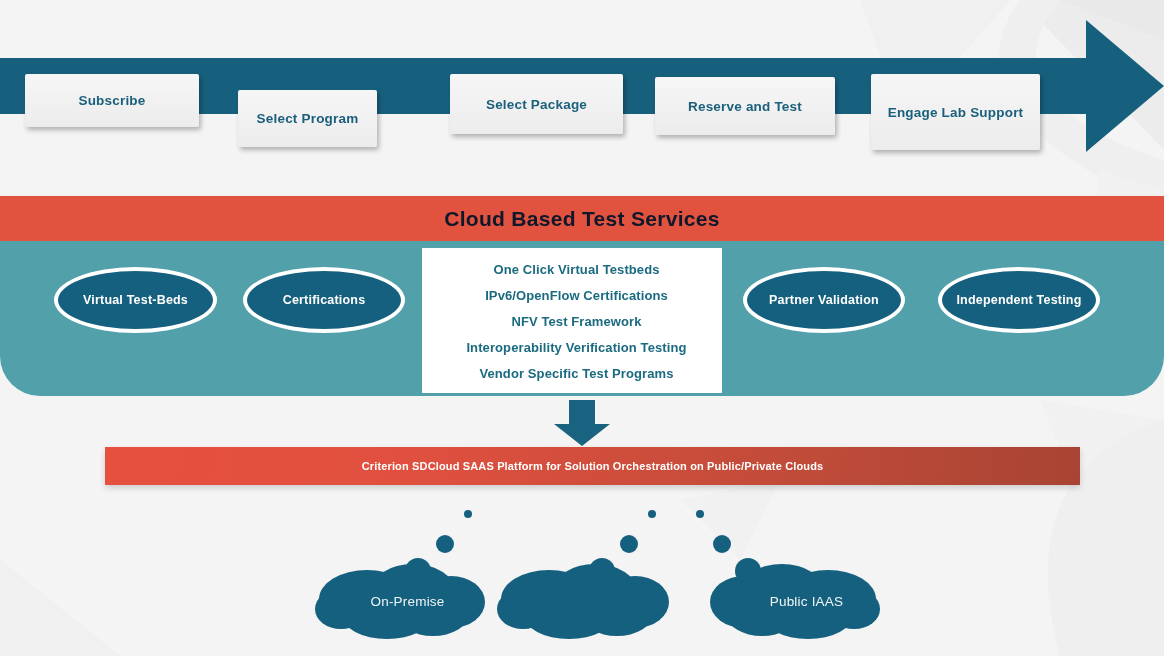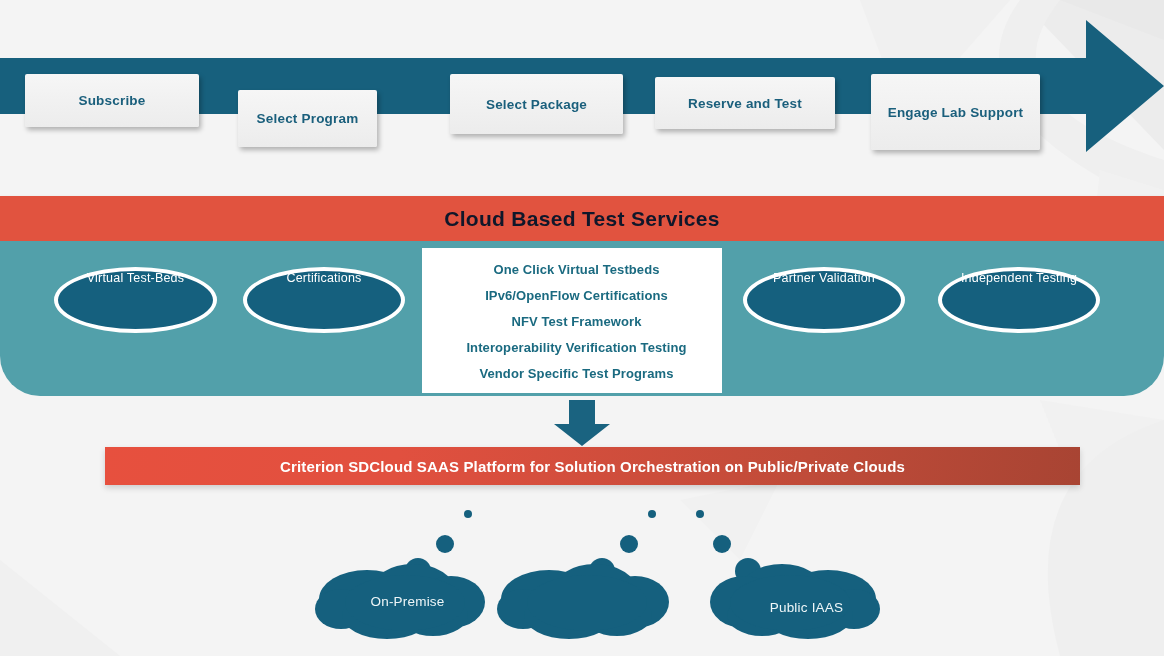--- a/index.html
+++ b/index.html
@@ -70,24 +70,24 @@
     background: #52a0aa;
     border-bottom-left-radius: 40px;
     border-bottom-right-radius: 40px;
   }
   .service-ellipse {
     position: absolute;
     background: #15607e;
     border: 4px solid #ffffff;
     border-radius: 50%;
     color: #ffffff;
-    font-weight: normal;
+    font-weight: bold;
     font-size: 12.5px;
     display: flex;
-    align-items: flex-start;
+    align-items: center;
     justify-content: center;
     text-align: center;
     box-sizing: border-box;
     padding: 0 6px;
     letter-spacing: .2px;
   }
   #services-list {
     position: absolute;
     left: 422px; top: 7px;
     width: 300px; height: 145px;
@@ -114,21 +114,21 @@
   #flow-arrow { position: absolute; left: 552px; top: 400px; width: 60px; height: 46px; }
 
   
   #platform-bar {
     position: absolute;
     left: 105px; top: 447px;
     width: 975px; height: 38px;
     background: linear-gradient(100deg,#e7503e 0%,#e1503f 30%,#c04b39 72%,#a84433 100%);
     color: #ffffff;
     font-weight: bold;
-    font-size: 15px;
+    font-size: 11px;
     display: flex;
     align-items: center;
     justify-content: center;
     letter-spacing: .15px;
     box-shadow: 0 3px 6px rgba(0,0,0,0.16);
   }
 
   
   .cloud-group { position: absolute; }
   .cloud-svg { position: absolute; left: 0; top: 0; }
@@ -169,21 +169,21 @@
 
     <div class="step-btn" style="left:25px; top:16px; width:174px; height:53px;">
       <span>Subscribe</span>
     </div>
     <div class="step-btn" style="left:238px; top:32px; width:139px; height:57px;">
       <span>Select Program</span>
     </div>
     <div class="step-btn" style="left:450px; top:16px; width:173px; height:60px;">
       <span>Select Package</span>
     </div>
-    <div class="step-btn" style="left:655px; top:19px; width:180px; height:52px;">
+    <div class="step-btn" style="left:655px; top:19px; width:180px; height:58px;">
       <span>Reserve and Test</span>
     </div>
     <div class="step-btn" style="left:871px; top:16px; width:169px; height:76px;">
       <span>Engage Lab Support</span>
     </div>
   </div>
 
   <div id="services-header">
     <span>Cloud Based Test Services</span>
   </div>
@@ -264,16 +264,16 @@
         <circle cx="62" cy="68" r="13"></circle>
         <ellipse cx="142" cy="96" rx="48" ry="29"></ellipse>
         <ellipse cx="96" cy="88" rx="42" ry="27"></ellipse>
         <ellipse cx="58" cy="99" rx="34" ry="26"></ellipse>
         <ellipse cx="168" cy="106" rx="26" ry="20"></ellipse>
         <ellipse cx="122" cy="112" rx="45" ry="24"></ellipse>
         <ellipse cx="76" cy="112" rx="35" ry="21"></ellipse>
         <ellipse cx="104" cy="100" rx="60" ry="28"></ellipse>
       </g>
     </svg>
-    <div class="cloud-label" style="top:97px; padding-left:18px;">Public IAAS</div>
+    <div class="cloud-label" style="top:91px; padding-left:18px;">Public IAAS</div>
   </div>
 
 </div>
 
 </body></html>

